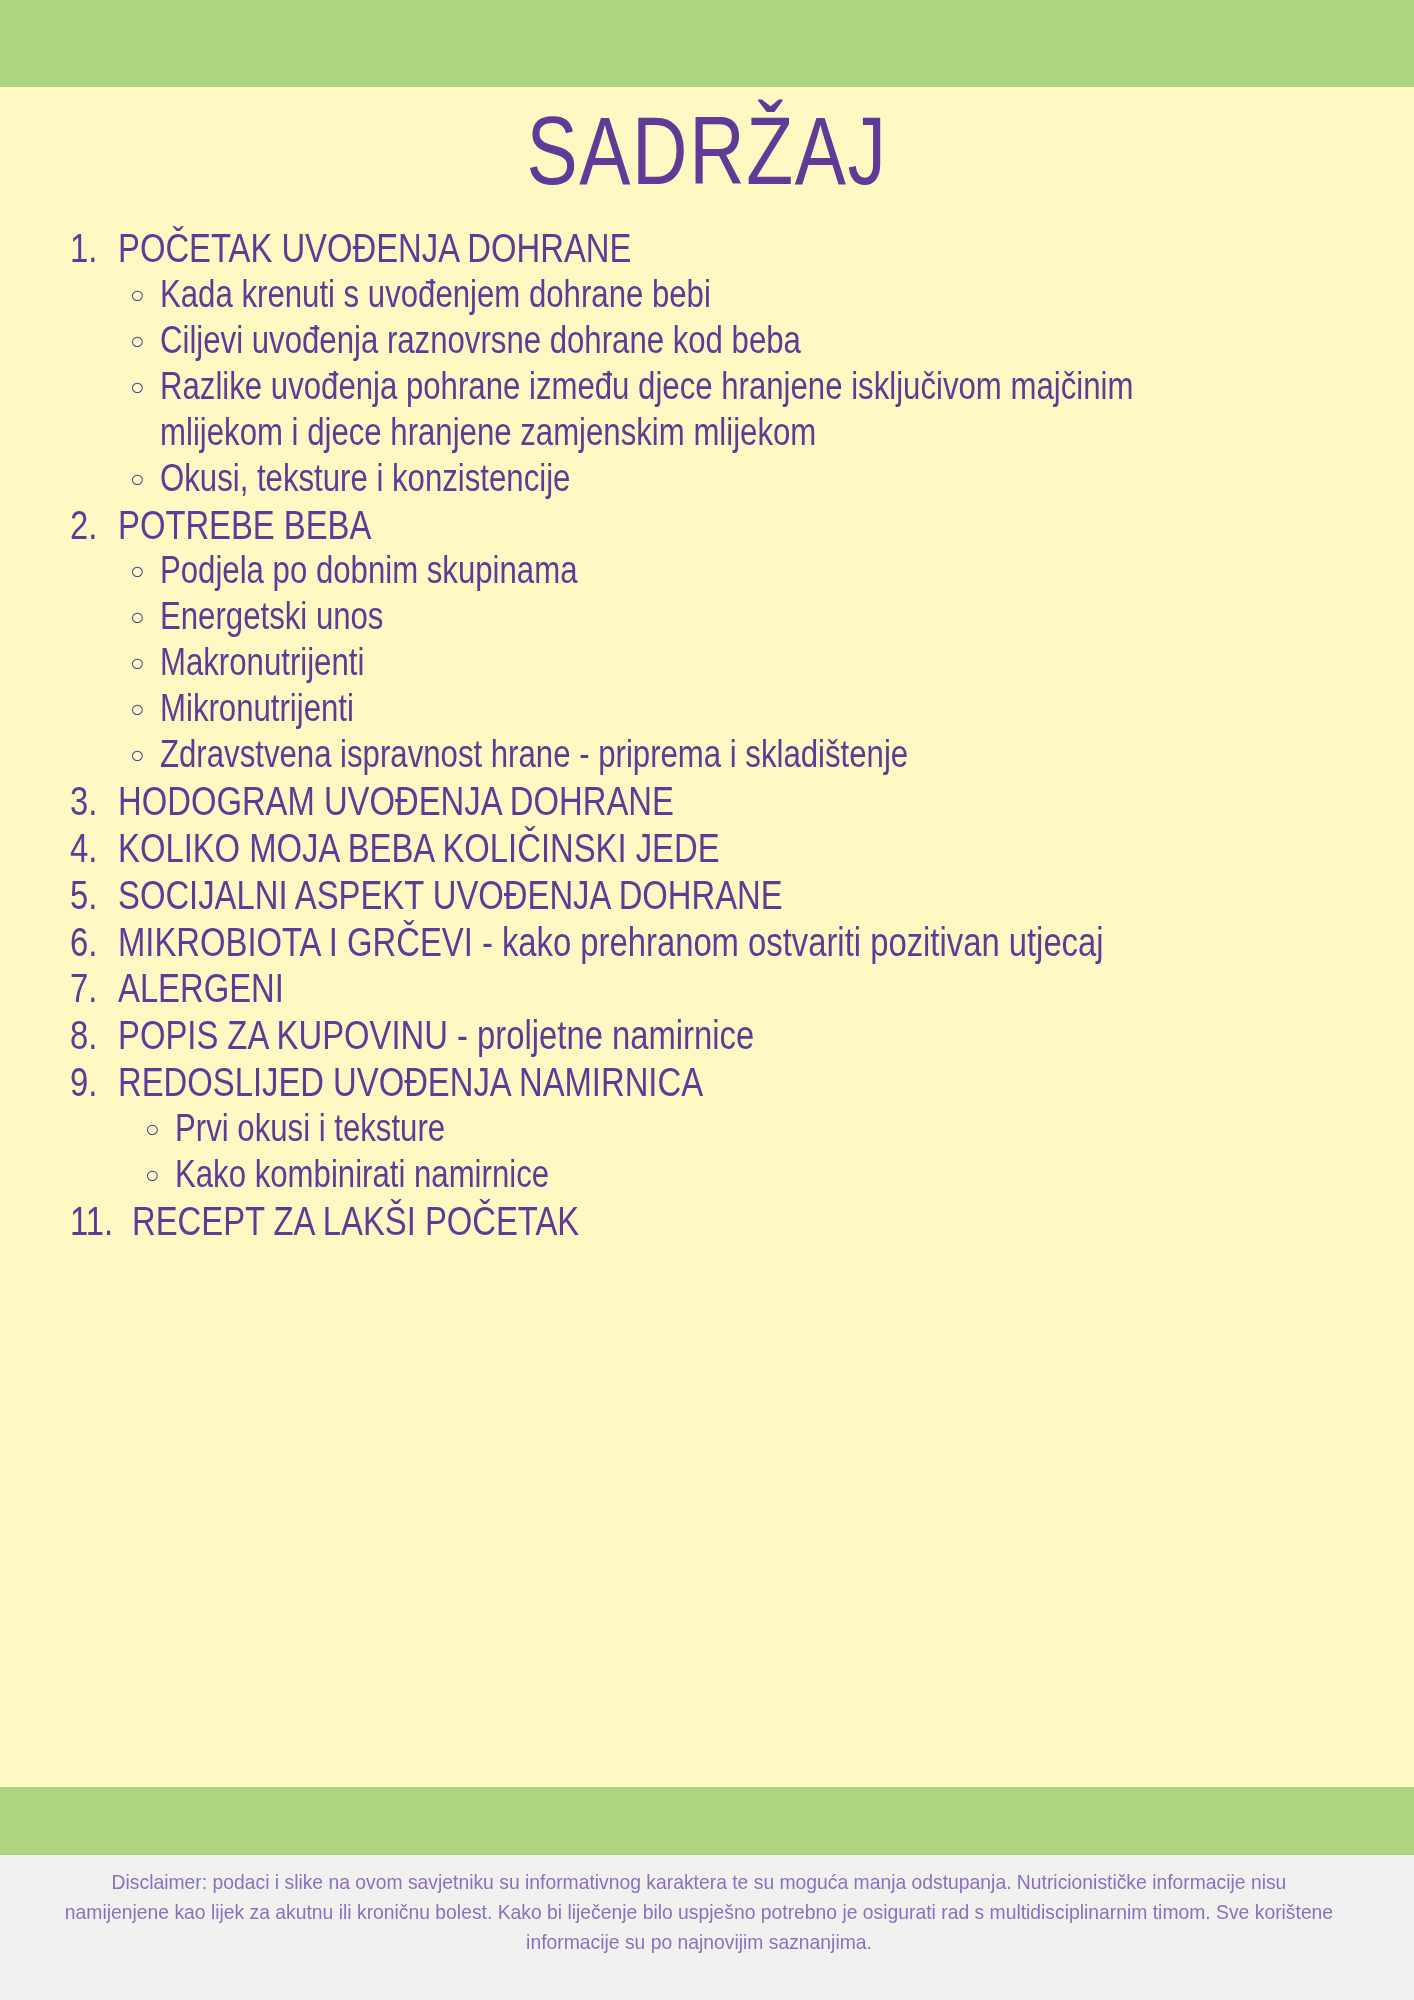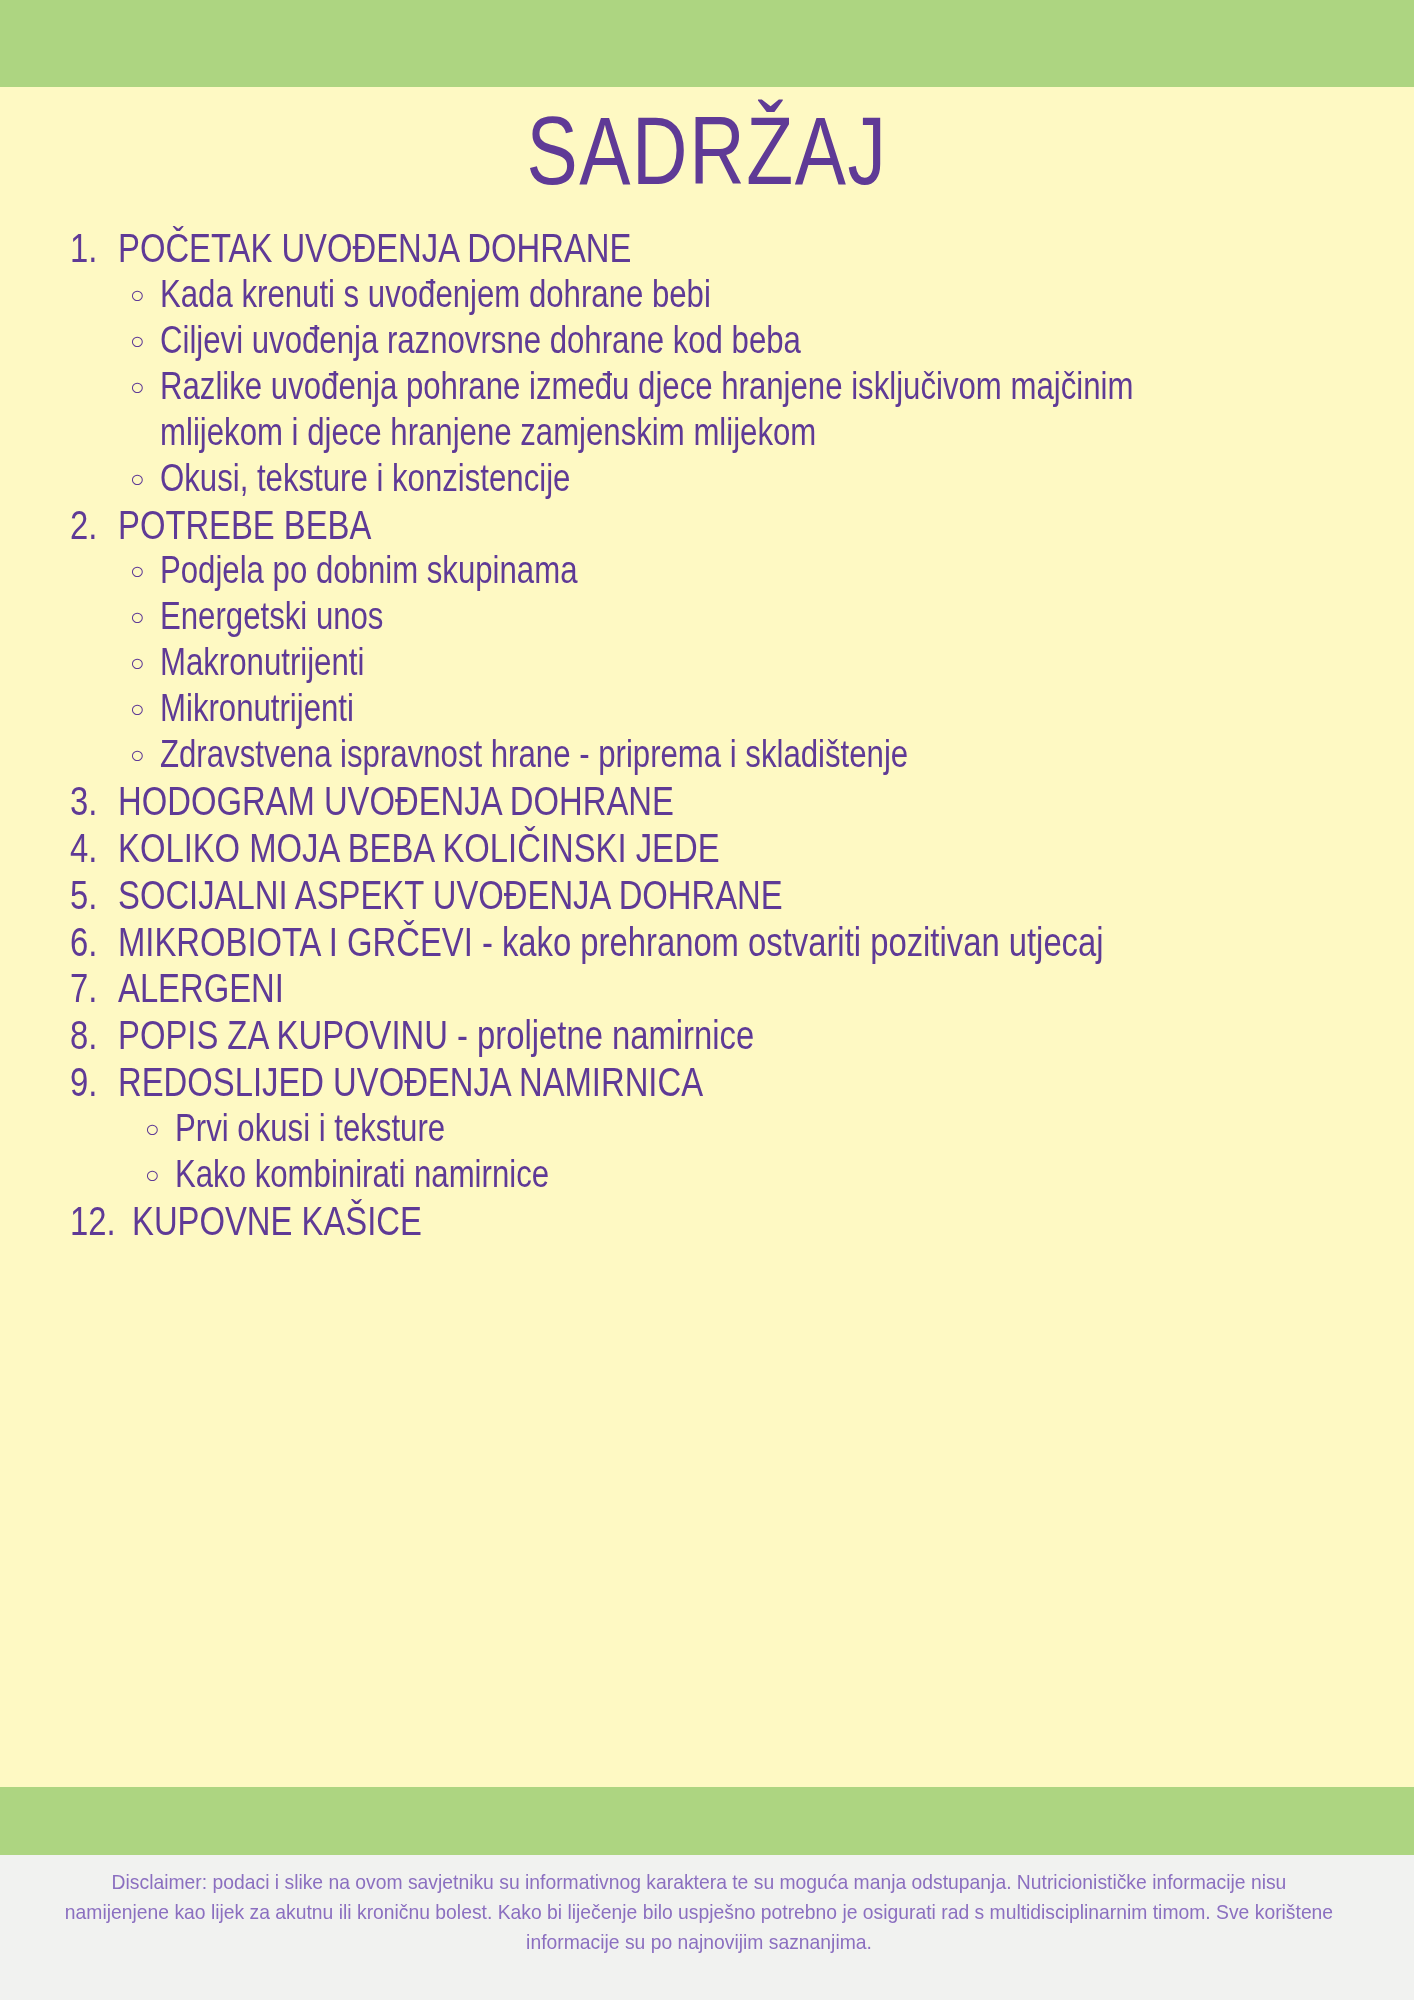--- a/index.html
+++ b/index.html
@@ -274,22 +274,22 @@
               <span class="sub-label">Prvi okusi i teksture</span>
             </li>
             <li class="sub-item indent-extra">
               <span class="sub-marker">○</span>
               <span class="sub-label">Kako kombinirati namirnice</span>
             </li>
           </ul>
         </li>
         <li>
           <div class="toc-item">
-            <span class="toc-num wide">12.</span>
-            <span class="toc-label">KUPOVNE KAŠICE</span>
+            <span class="toc-num wide">11.</span>
+            <span class="toc-label">RECEPT ZA LAKŠI POČETAK</span>
           </div>
         </li>
       </ol>
 
   </div>
 
   <div class="bar-bottom"></div>
 
   <div class="footer-zone">
     <div class="disclaimer">

